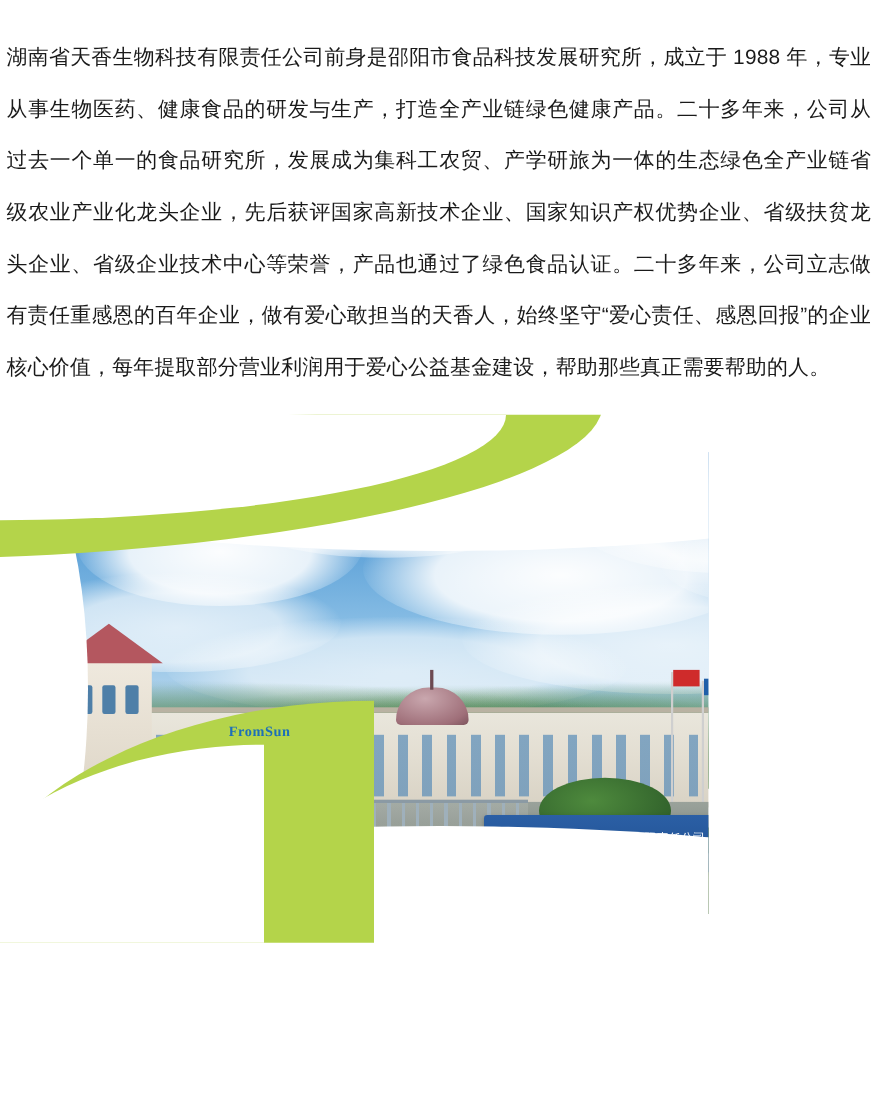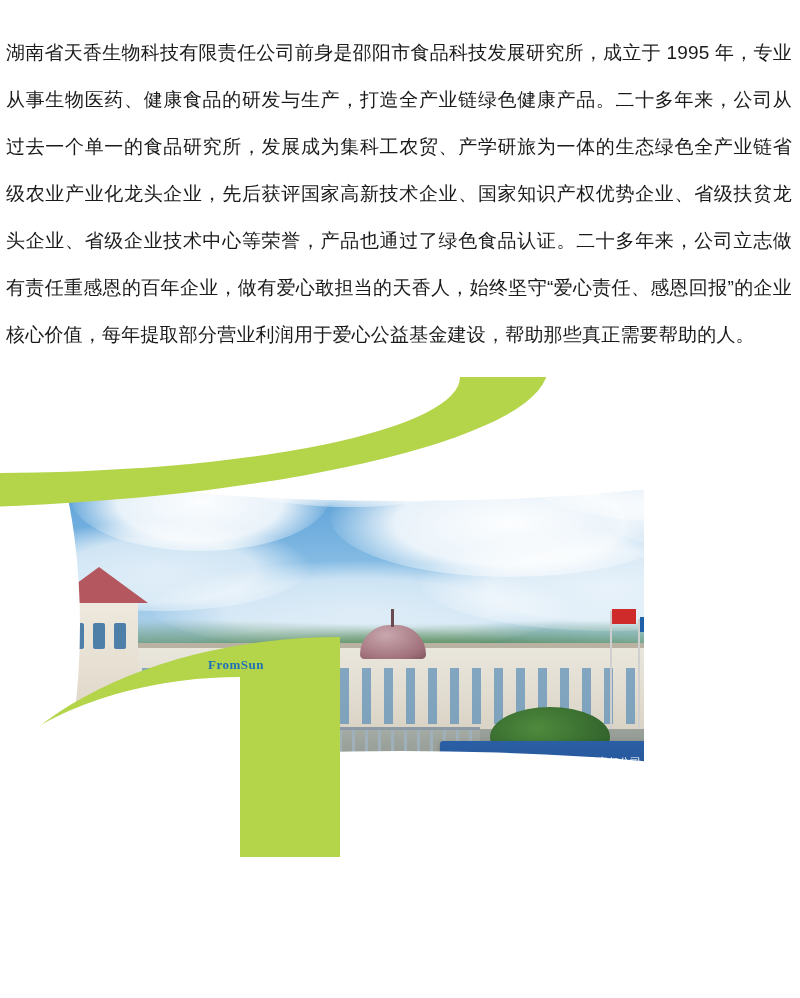--- a/index.html
+++ b/index.html
@@ -308,21 +308,21 @@
     height: 190px;
     background: #ffffff;
     border-radius: 100% 0 0 0;
   }
 </style>
 </head>
 <body>
 
 <div class="page">
 
-  <p class="intro-text">湖南省天香生物科技有限责任公司前身是邵阳市食品科技发展研究所，成立于 1995 年，专业从事生物医药、健康食品的研发与生产，打造全产业链绿色健康产品。二十多年来，公司从过去一个单一的食品研究所，发展成为集科工农贸、产学研旅为一体的生态绿色全产业链省级农业产业化龙头企业，先后获评国家高新技术企业、国家知识产权优势企业、省级扶贫龙头企业、省级企业技术中心等荣誉，产品也通过了绿色食品认证。二十多年来，公司立志做有责任重感恩的百年企业，做有爱心敢担当的天香人，始终坚守“爱心责任、感恩回报”的企业核心价值，每年提取部分营业利润用于爱心公益基金建设，帮助那些真正需要帮助的人。</p>
+  <p class="intro-text">湖南省天香生物科技有限责任公司前身是邵阳市食品科技发展研究所，成立于 1988 年，专业从事生物医药、健康食品的研发与生产，打造全产业链绿色健康产品。二十多年来，公司从过去一个单一的食品研究所，发展成为集科工农贸、产学研旅为一体的生态绿色全产业链省级农业产业化龙头企业，先后获评国家高新技术企业、国家知识产权优势企业、省级扶贫龙头企业、省级企业技术中心等荣誉，产品也通过了绿色食品认证。二十多年来，公司立志做有责任重感恩的百年企业，做有爱心敢担当的天香人，始终坚守“爱心责任、感恩回报”的企业核心价值，每年提取部分营业利润用于爱心公益基金建设，帮助那些真正需要帮助的人。</p>
 
   <div class="photo-block">
 
     <div class="scene">
       <div class="sky"></div>
 
       <div class="cloud c1"></div>
       <div class="cloud c2"></div>
       <div class="cloud c3"></div>
       <div class="cloud c4"></div>

